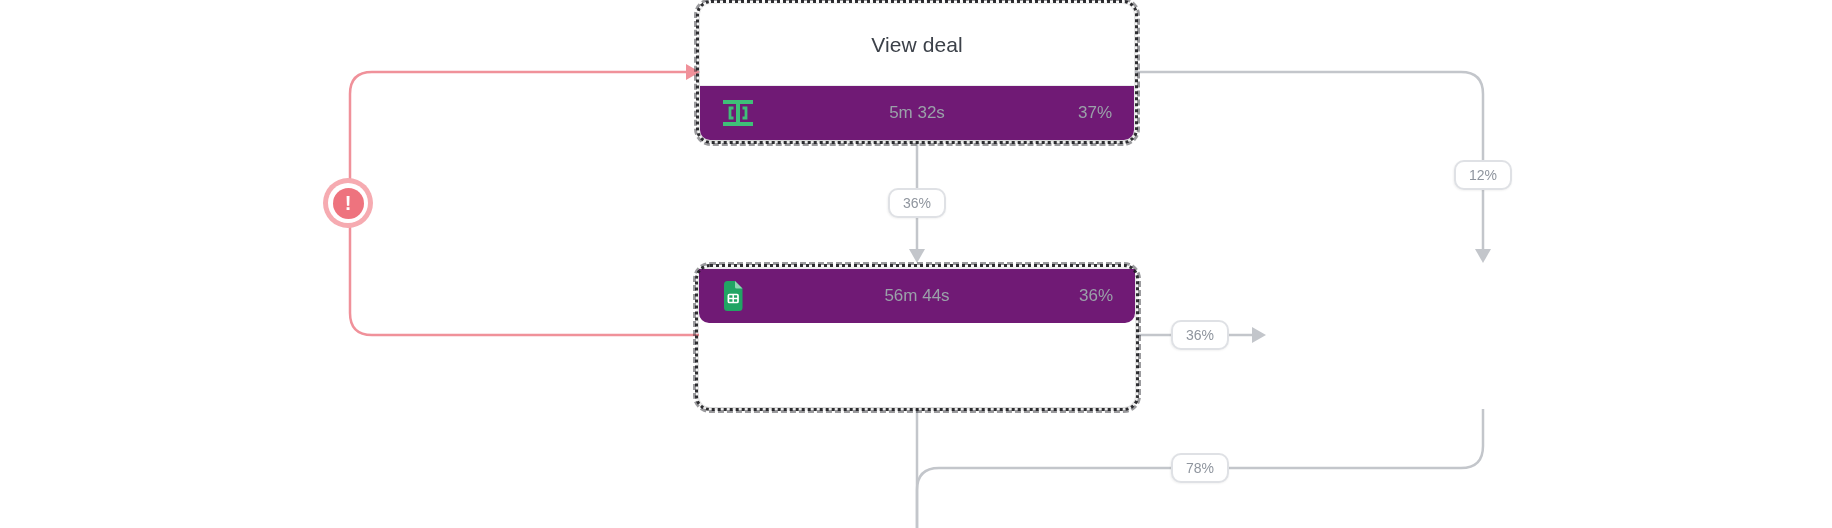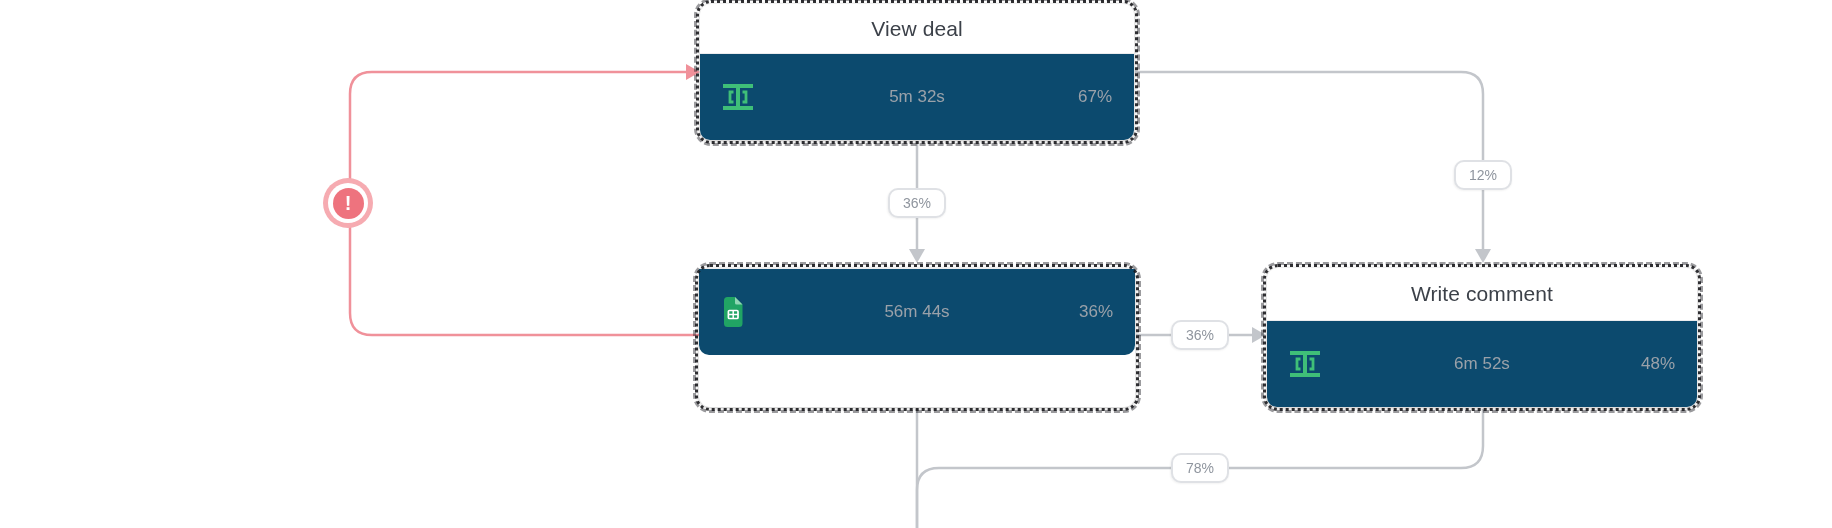--- a/index.html
+++ b/index.html
@@ -54,26 +54,26 @@
     align-items: center;
     justify-content: center;
     font-size: 21px;
     font-weight: 500;
     color: #3c4149;
     letter-spacing: 0.1px;
   }
   .node-footer {
     height: 54px;
     border-top: 1px solid #ececee;
-    background: #0c4a6e;
+    background: #701a75;
     border-radius: 0 0 10px 10px;
     display: grid;
     grid-template-columns: 1fr 1fr 1fr;
     align-items: center;
-    padding: 16px 22px;
+    padding: 0 22px;
   }
   .node-footer .f-icon { justify-self: start; display: flex; align-items: center; }
   .node-footer .f-time { justify-self: center; font-size: 17px; color: #9aa1a9; }
   .node-footer .f-pct  { justify-self: end;   font-size: 17px; color: #9aa1a9; }
 
   
   .edge-pill {
     position: absolute;
     transform: translate(-50%, -50%);
     background: #ffffff;
@@ -156,50 +156,34 @@
       <span class="f-icon">
         <svg width="32" height="28" viewBox="0 0 32 28">
           <rect x="1" y="1" width="30" height="4" fill="#3fbf78"></rect>
           <rect x="1" y="23" width="30" height="4" fill="#3fbf78"></rect>
           <rect x="14" y="5" width="4" height="18" fill="#3fbf78"></rect>
           <path d="M11.5 9 H8 V19 H11.5" fill="none" stroke="#3fbf78" stroke-width="2.8"></path>
           <path d="M20.5 9 H24 V19 H20.5" fill="none" stroke="#3fbf78" stroke-width="2.8"></path>
         </svg>
       </span>
       <span class="f-time">5m 32s</span>
-      <span class="f-pct">67%</span>
+      <span class="f-pct">37%</span>
     </div>
   </div>
 
   <div class="node" style="left:699px; top:268px; width:436px; height:139px;">
     <div class="node-footer">
       <span class="f-icon">
         <svg width="25" height="30" viewBox="0 0 25 30">
           <path d="M6.5 0 H14 L21.5 7.5 V26.5 A3.5 3.5 0 0 1 18 30 H6.5 A3.5 3.5 0 0 1 3 26.5 V3.5 A3.5 3.5 0 0 1 6.5 0 Z" fill="#21a464"></path>
           <path d="M14 0 L21.5 7.5 H15.5 A1.5 1.5 0 0 1 14 6 Z" fill="#90d6b4"></path>
           <rect x="7.4" y="13.5" width="9.6" height="8" rx="1" fill="none" stroke="#ffffff" stroke-width="1.7"></rect>
           <line x1="12.2" y1="13.5" x2="12.2" y2="21.5" stroke="#ffffff" stroke-width="1.5"></line>
           <line x1="7.4" y1="17.5" x2="17" y2="17.5" stroke="#ffffff" stroke-width="1.5"></line>
         </svg>
       </span>
       <span class="f-time">56m 44s</span>
       <span class="f-pct">36%</span>
     </div>
   </div>
 
-  <div class="node" style="left:1267px; top:268px; width:430px; height:139px;">
-    <div class="node-title">Write comment</div>
-    <div class="node-footer">
-      <span class="f-icon">
-        <svg width="32" height="28" viewBox="0 0 32 28">
-          <rect x="1" y="1" width="30" height="4" fill="#3fbf78"></rect>
-          <rect x="1" y="23" width="30" height="4" fill="#3fbf78"></rect>
-          <rect x="14" y="5" width="4" height="18" fill="#3fbf78"></rect>
-          <path d="M11.5 9 H8 V19 H11.5" fill="none" stroke="#3fbf78" stroke-width="2.8"></path>
-          <path d="M20.5 9 H24 V19 H20.5" fill="none" stroke="#3fbf78" stroke-width="2.8"></path>
-        </svg>
-      </span>
-      <span class="f-time">6m 52s</span>
-      <span class="f-pct">48%</span>
-    </div>
-  </div>
 
 </div>
 
 </body></html>

